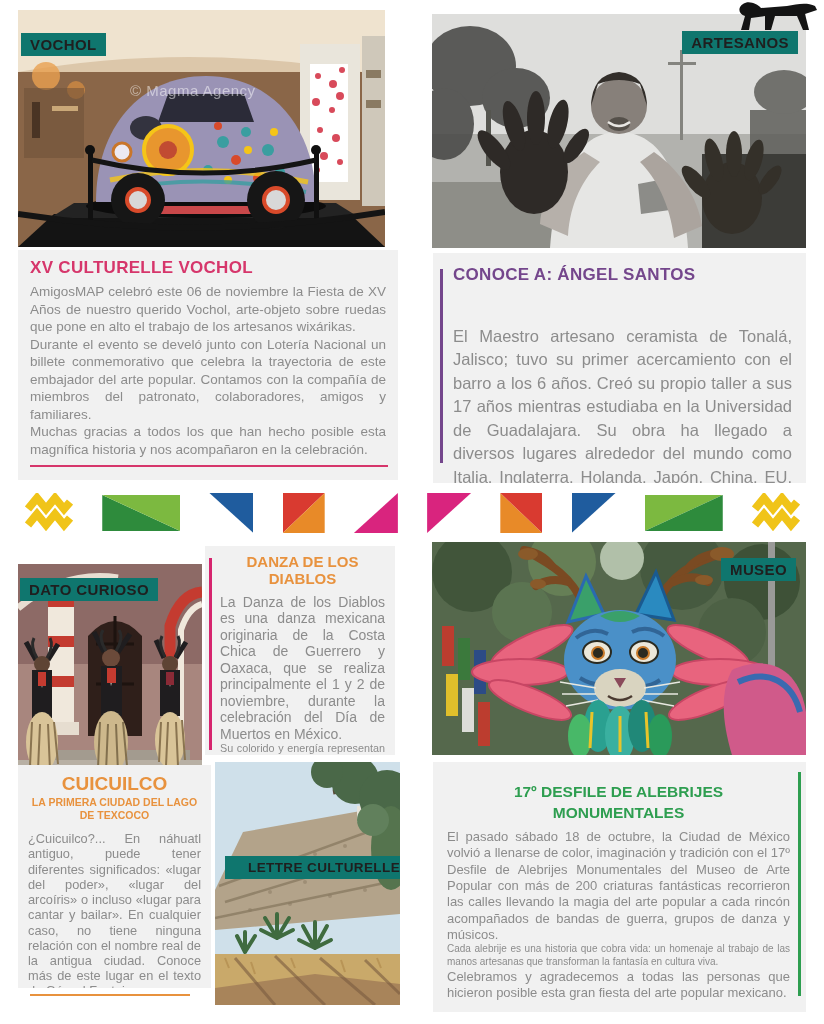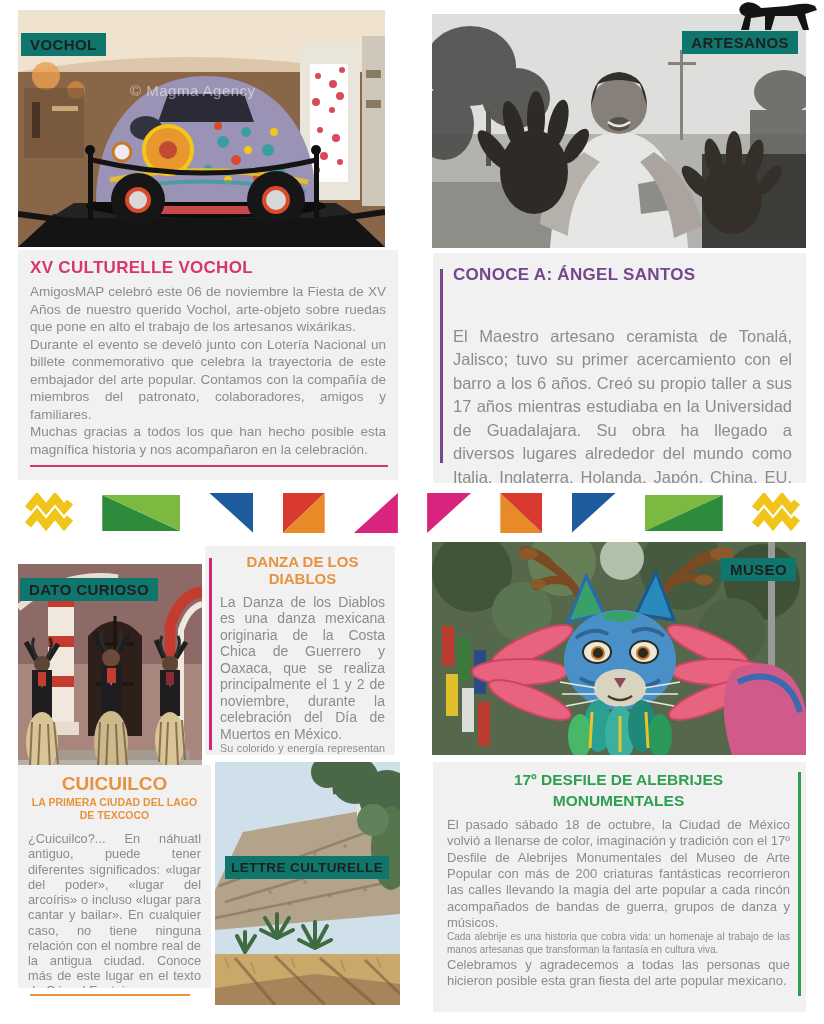--- a/index.html
+++ b/index.html
@@ -397,24 +397,24 @@
       <g stroke="#7a5c40" stroke-width="3" opacity=".6">
         <path d="M20,196 L60,243"></path>
           <path d="M60,194 L110,243"></path>
           <path d="M105,196 L160,243"></path>
           <path d="M150,198 L185,232"></path>
       </g>
       <g stroke="#b89456" stroke-width="2">
         <path d="M14,206 L10,196 M40,212 L36,200 M80,206 L76,196 M130,210 L126,198 M166,206 L162,196"></path>
       </g>
     </svg>
-    <div class="tag" style="left:10px;top:94px;font-size:13.5px;padding:4px 6px;">LETTRE CULTURELLE</div>
-  </div>
-
-  <div class="tblock" style="left:433px;top:762px;width:373px;height:250px;padding:8px 16px 8px 14px;">
+    <div class="tag" style="left:10px;top:94px;font-size:13.5px;padding:4px 23px;">LETTRE CULTURELLE</div>
+  </div>
+
+  <div class="tblock" style="left:433px;top:762px;width:373px;height:250px;padding:20px 16px 8px 14px;">
     <div class="vline" style="right:5px;top:10px;bottom:16px;background:#2E9E50;"></div>
     <h3 class="h-green-c" style="margin:0 auto 5px;max-width:260px;">17º DESFILE DE ALEBRIJES MONUMENTALES</h3>
     <p style="font-size:13px;line-height:1.26;">El pasado sábado 18 de octubre, la Ciudad de México volvió a llenarse de color, imaginación y tradición con el 17º Desfile de Alebrijes Monumentales del Museo de Arte Popular con más de 200 criaturas fantásticas recorrieron las calles  llevando la magia del arte popular a cada rincón acompañados de bandas de guerra, grupos de danza y músicos.</p>
     <p style="font-size:10px;line-height:1.26;">Cada alebrije es una historia que cobra vida: un homenaje al trabajo de las manos artesanas que transforman la fantasía en cultura viva.</p>
     <p style="font-size:13px;line-height:1.26;">Celebramos y agradecemos a todas las personas que hicieron posible esta gran fiesta del arte popular mexicano.</p>
   </div>
 
 </div>
 
 </body></html>

